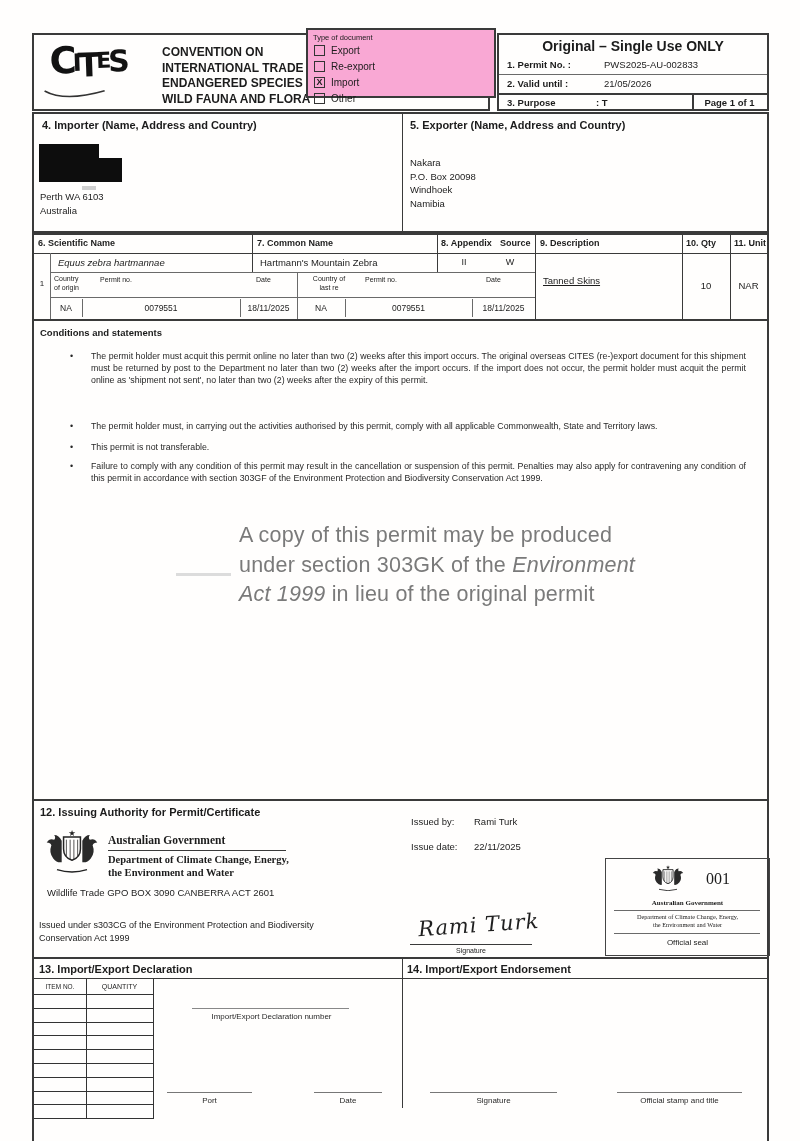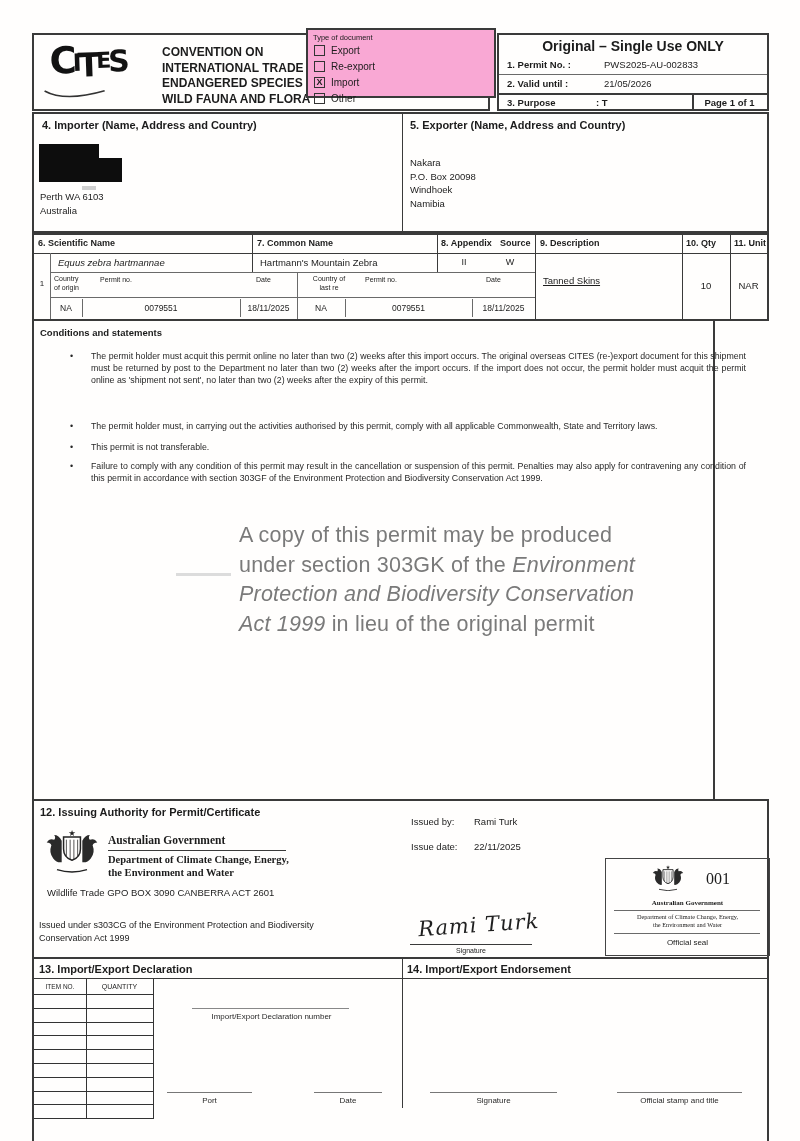--- a/index.html
+++ b/index.html
@@ -168,31 +168,30 @@
     <div class="vline thin" style="left:311px;top:64px;height:18px;"></div>
     <div class="vline thin" style="left:438px;top:64px;height:18px;"></div>
     <div class="abs ctr" style="left:16px;top:68px;width:32px;font-size:8.5px;">NA</div>
     <div class="abs ctr" style="left:48px;top:68px;width:158px;font-size:8.5px;">0079551</div>
     <div class="abs ctr" style="left:206px;top:68px;width:57px;font-size:8.5px;">18/11/2025</div>
     <div class="abs ctr" style="left:263px;top:68px;width:48px;font-size:8.5px;">NA</div>
     <div class="abs ctr" style="left:311px;top:68px;width:127px;font-size:8.5px;">0079551</div>
     <div class="abs ctr" style="left:438px;top:68px;width:63px;font-size:8.5px;">18/11/2025</div>
   </div>
 
-  <div class="box" style="left:32px;top:319px;width:683px;height:482px;">
+  <div class="box" style="left:32px;top:319px;width:737px;height:482px;">
     <div class="abs b" style="left:6px;top:6px;font-size:9.5px;">Conditions and statements</div>
     <div class="bullet" style="left:57px;top:30px;width:655px;">The permit holder must acquit this permit online no later than two (2) weeks after this import occurs. The original overseas CITES (re-)export document for this shipment must be returned by post to the Department no later than two (2) weeks after the import occurs. If the import does not occur, the permit holder must acquit the permit online as 'shipment not sent', no later than two (2) weeks after the expiry of this permit.</div>
     <div class="bullet" style="left:57px;top:100px;width:655px;">The permit holder must, in carrying out the activities authorised by this permit, comply with all applicable Commonwealth, State and Territory laws.</div>
     <div class="bullet" style="left:57px;top:121px;width:655px;">This permit is not transferable.</div>
     <div class="bullet" style="left:57px;top:140px;width:655px;">Failure to comply with any condition of this permit may result in the cancellation or suspension of this permit. Penalties may also apply for contravening any condition of this permit in accordance with section 303GF of the Environment Protection and Biodiversity Conservation Act 1999.</div>
     <div class="abs" style="left:142px;top:252px;width:55px;height:3px;background:#dcdcdc;"></div>
     <div class="abs wm" style="left:205px;top:200px;width:420px;">
       <div><span>A copy of this permit may be produced</span></div>
       <div><span>under section 303GK of the </span><i>Environment</i></div>
-      <div><i>Protection and Biodiversity Conservation</i></div>
       <div><i>Act 1999</i><span> in lieu of the original permit</span></div>
     </div>
   </div>
 
   <div class="box" style="left:32px;top:799px;width:737px;height:160px;">
     <div class="abs b" style="left:6px;top:5px;font-size:11px;">12.  Issuing Authority for Permit/Certificate</div>
     <svg class="abs" style="left:8px;top:26px;" width="60" height="46" viewBox="0 0 64 48">
       <text x="32" y="9" text-anchor="middle" font-size="9" fill="#222">★</text>
       <path d="M23,10 h18 v13 q0,9 -9,12 q-9,-3 -9,-12 z" fill="none" stroke="#222" stroke-width="1.6"></path>
       <path d="M26,13 v18 M30,13 v21 M34,13 v21 M38,13 v18" stroke="#222" stroke-width="0.8"></path>

